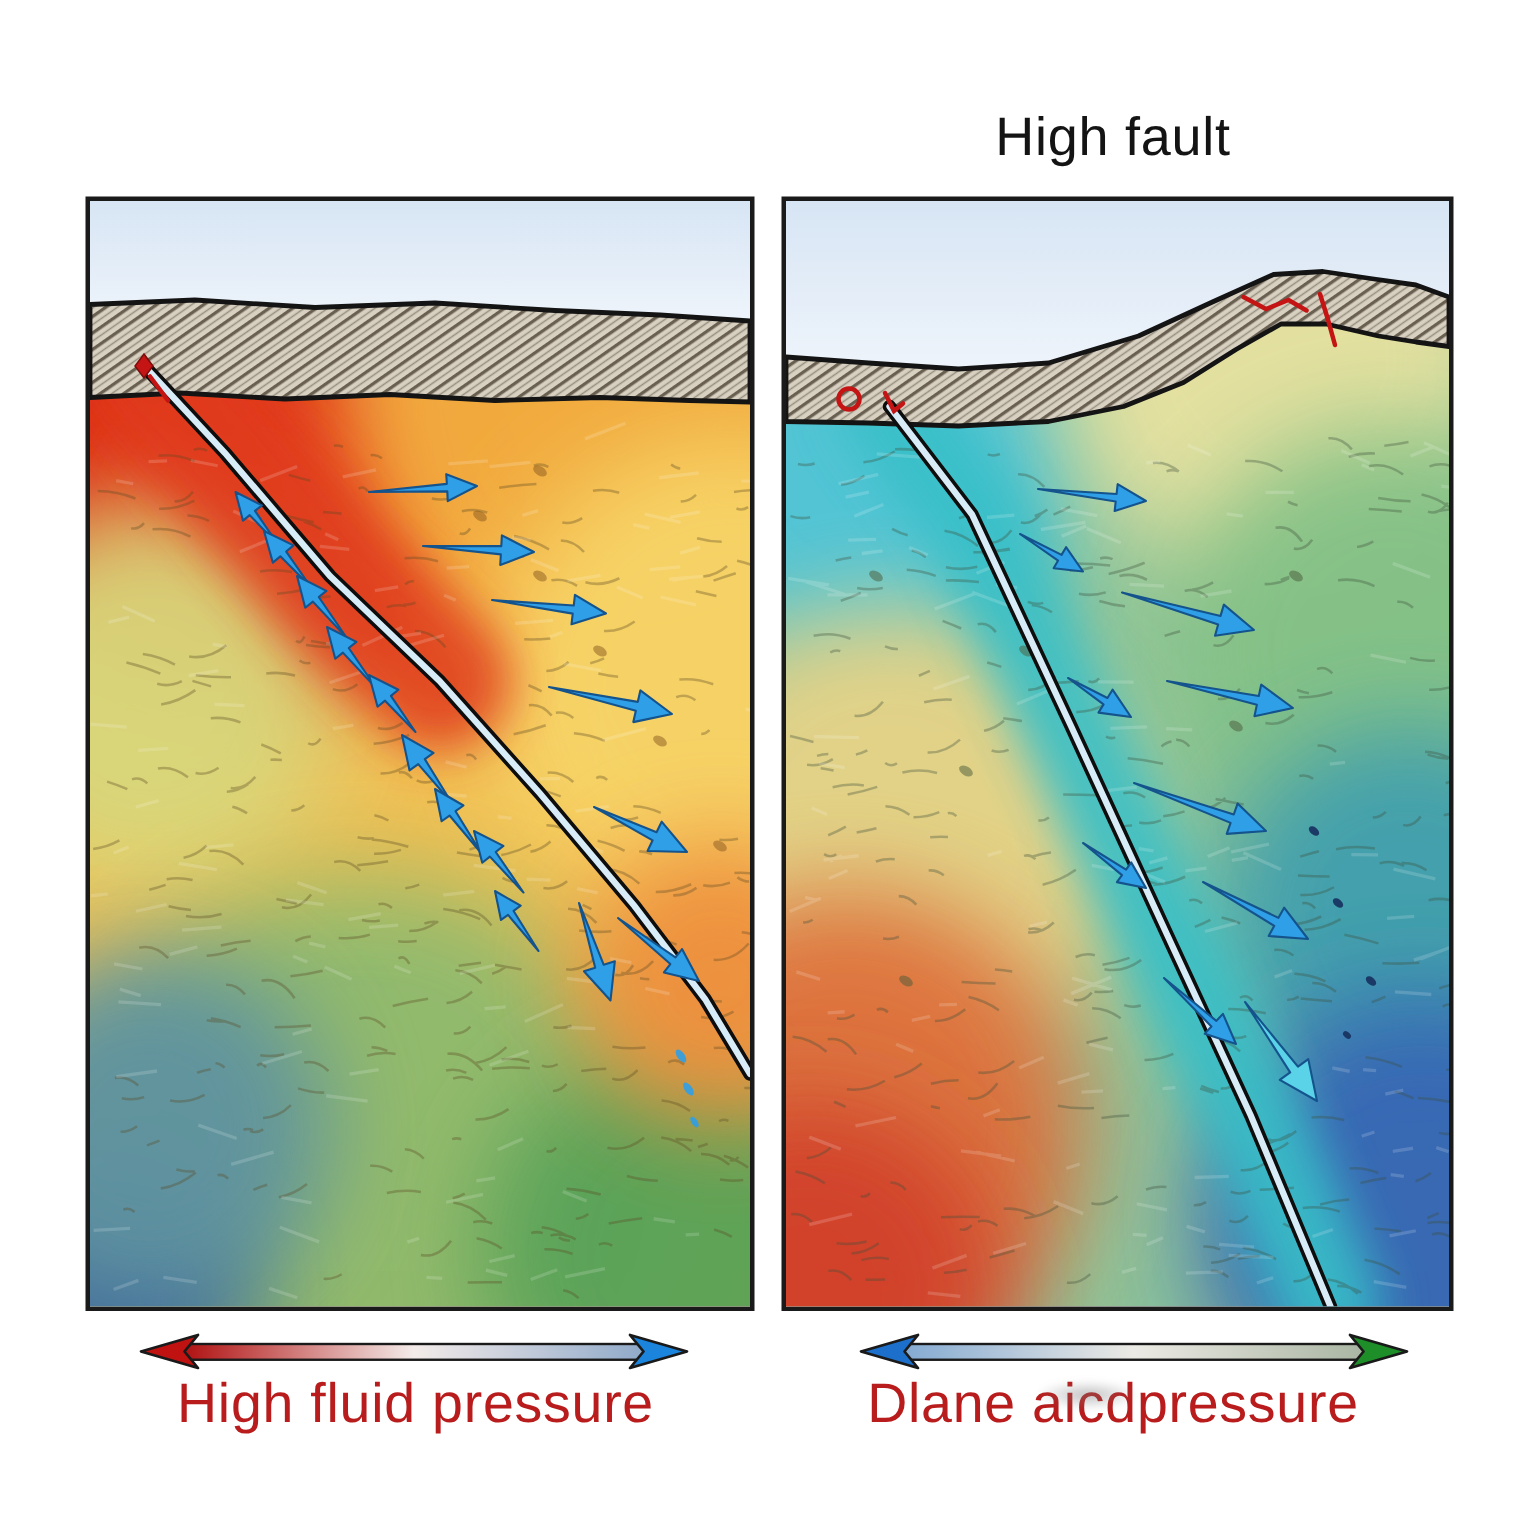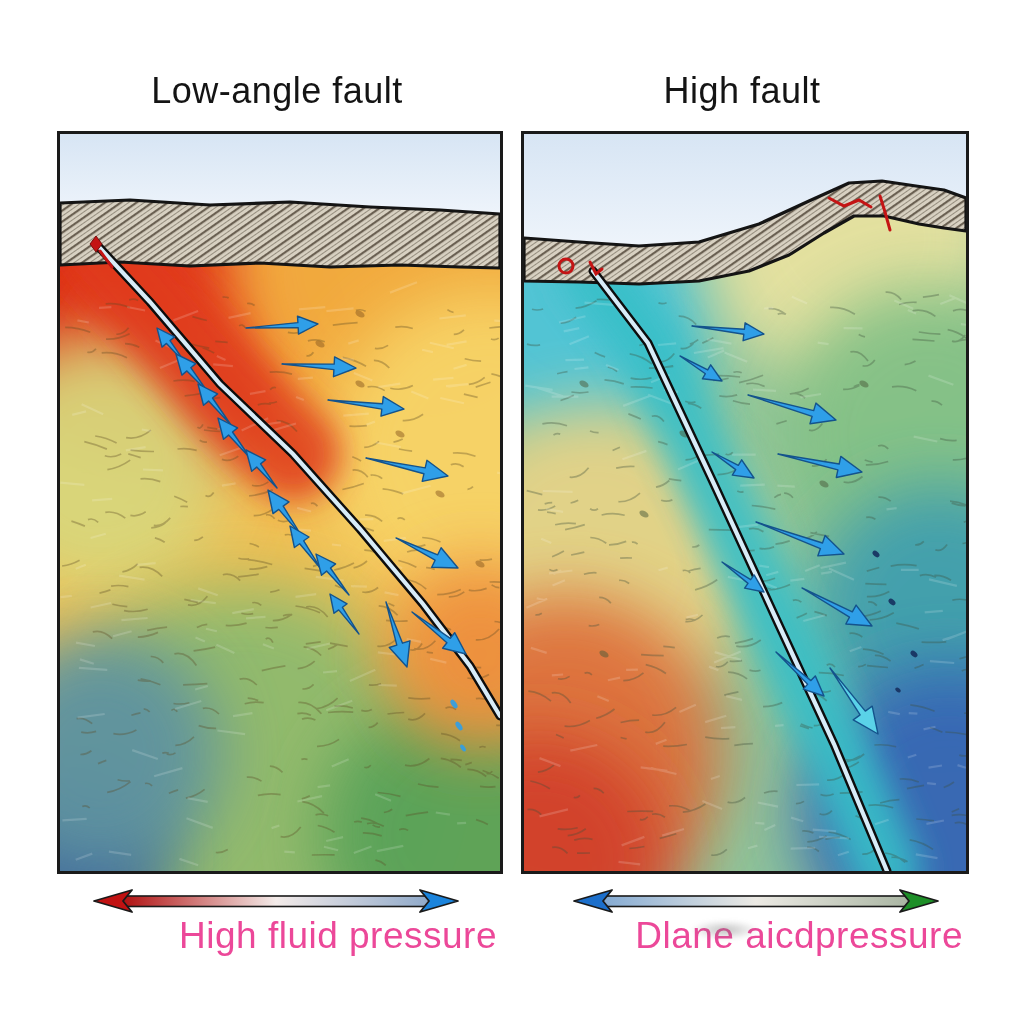--- a/index.html
+++ b/index.html
@@ -3,32 +3,31 @@
 <meta charset="utf-8">
 <style>
   html,body{margin:0;padding:0;background:#ffffff;}
   .stage{position:relative;width:1024px;height:1024px;background:#ffffff;overflow:hidden;
          font-family:"Liberation Sans","DejaVu Sans",sans-serif;}
   .panel-title{position:absolute;text-align:center;font-size:36px;font-weight:500;
                color:#141414;letter-spacing:0.5px;}
   .panel-box{position:absolute;}
   .panel-box svg{display:block;}
   .legend-bar{position:absolute;}
-  .legend-label{position:absolute;text-align:right;font-size:37px;font-weight:400;
-                color:#ec4899;letter-spacing:0.5px;}
+  .legend-label{position:absolute;text-align:center;font-size:37px;font-weight:400;
+                color:#b91c1c;letter-spacing:0.5px;}
   .ghost-smudge{position:absolute;width:70px;height:20px;border-radius:50%;
                 background:radial-gradient(ellipse at center, rgba(120,120,120,0.45), rgba(120,120,120,0) 70%);
                 filter:blur(2px);}
 </style>
 </head>
 <body>
 
 <div class="stage">
 
-  <div class="panel-title" id="title-0" style="left: 57px; width: 440px; top: 70px;">Low-angle fault</div>
   <div class="panel-title" id="title-1" style="left: 521px; width: 442px; top: 70px;">High fault</div>
 
   <div class="panel-box" id="panel-0" style="left: 57px; top: 131px;">
       <svg width="440" height="737" viewBox="0 0 440 737" style="border: 3px solid rgb(26, 26, 26);">
         <defs>
           <clipPath id="clip0">
             <rect x="0" y="0" width="440" height="737"></rect>
           </clipPath>
           <filter id="blur0" x="-60%" y="-60%" width="220%" height="220%">
             <feGaussianBlur stdDeviation="32"></feGaussianBlur>

